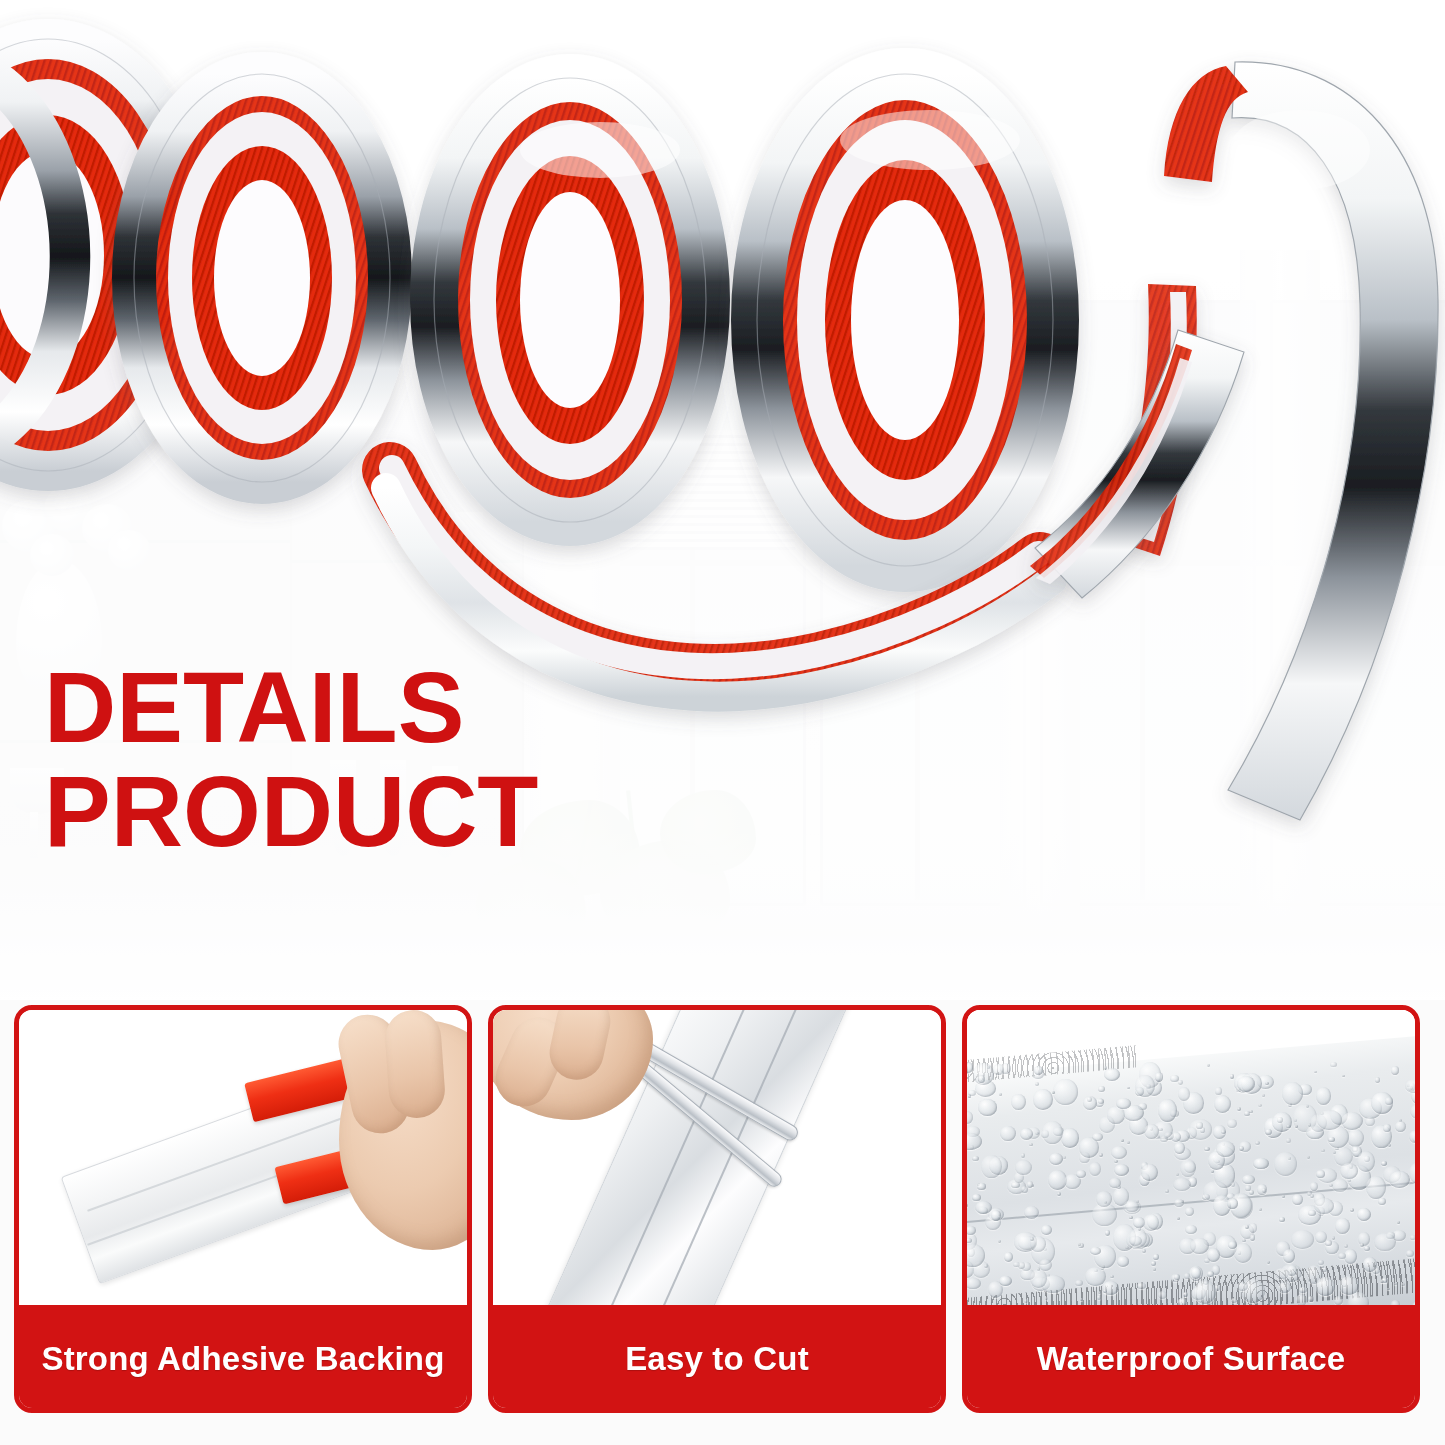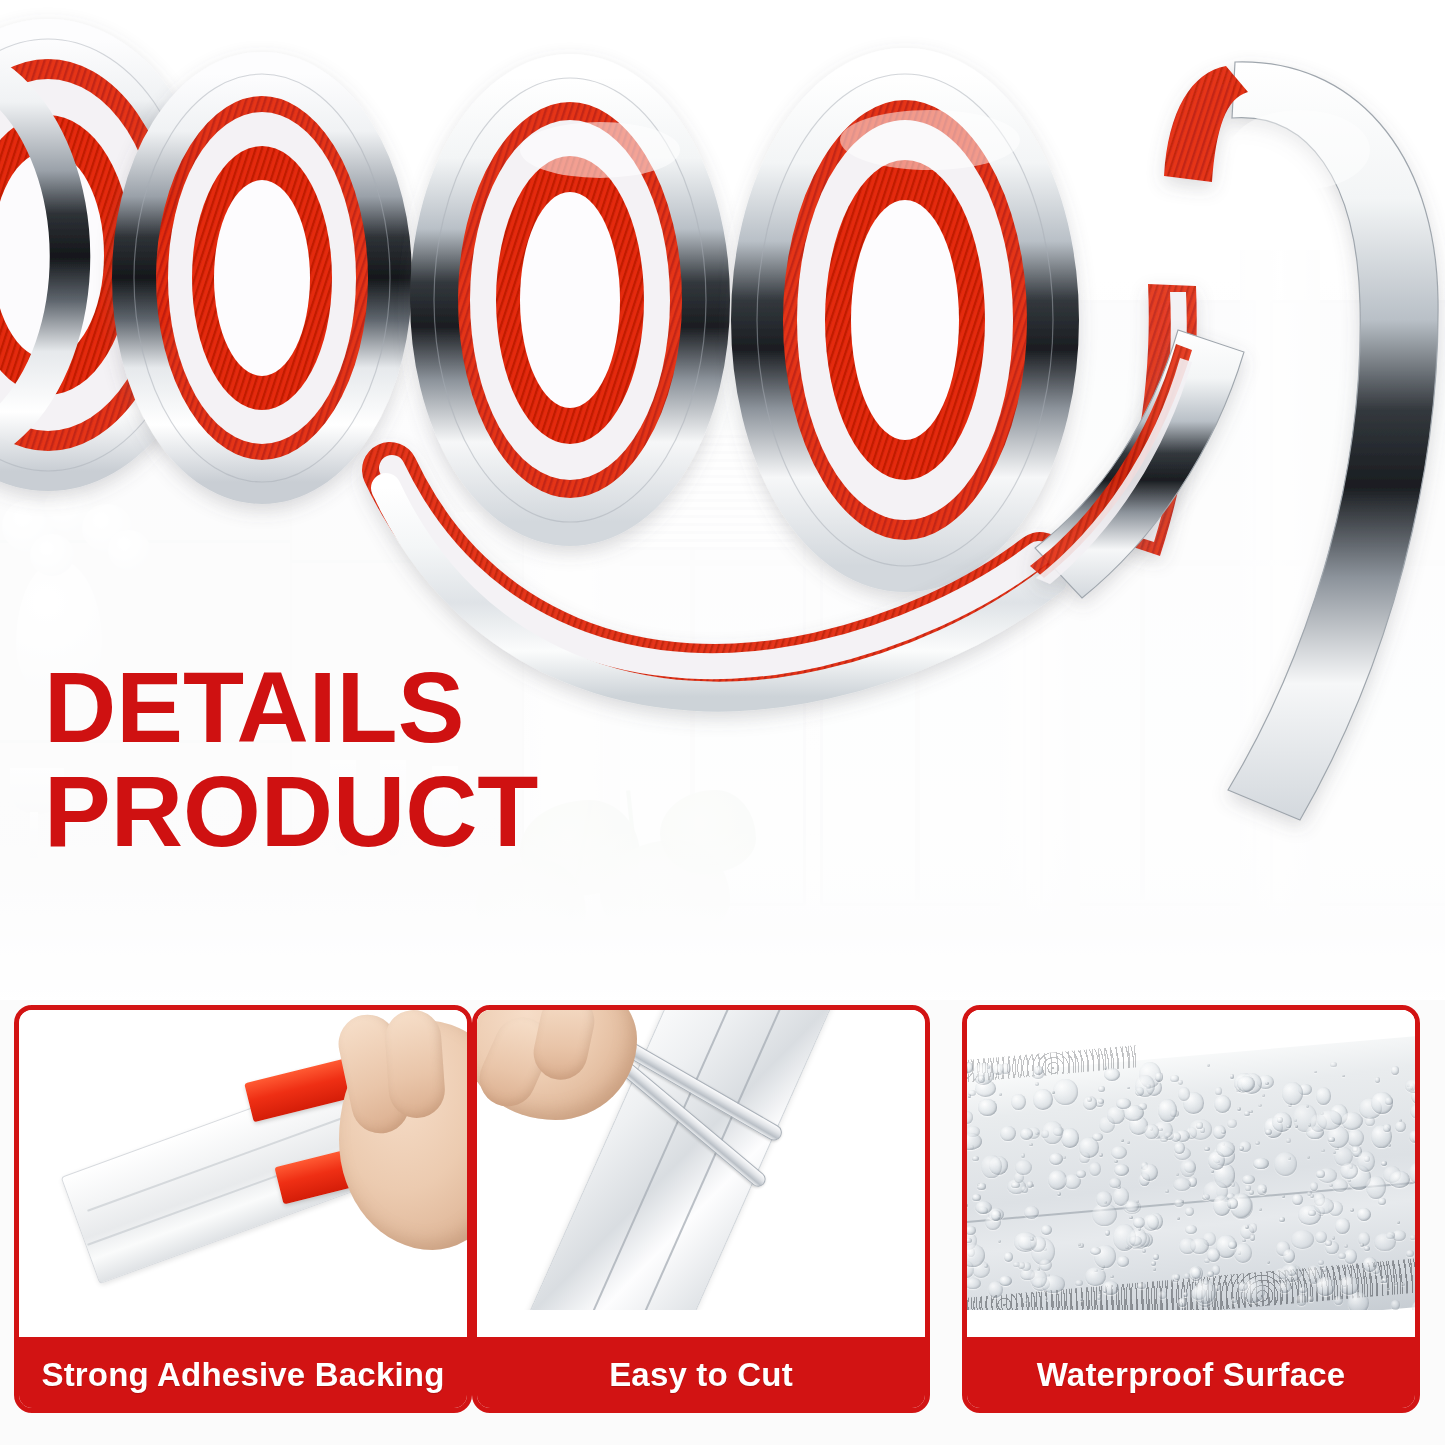--- a/index.html
+++ b/index.html
@@ -65,27 +65,27 @@
   .panels{position:absolute;left:0;top:1005px;width:1445px;height:412px;}
   .panel{
     position:absolute;top:0;width:458px;height:408px;
     border:5px solid #d21313;
     border-radius:18px;
     background:#ffffff;
     overflow:hidden;
     box-sizing:border-box;
   }
   .panel.p1{left:14px;}
-  .panel.p2{left:472px;}
+  .panel.p2{left:488px;}
   .panel.p3{left:962px;}
 
   .photo{position:absolute;left:0;top:0;right:0;height:300px;overflow:hidden;background:#ffffff;}
 
   .caption{
-    position:absolute;left:-5px;right:-5px;bottom:-5px;height:76px;
+    position:absolute;left:-5px;right:-5px;bottom:-5px;height:108px;
     background:#d21313;
     border-radius:0 0 18px 18px;
     display:flex;align-items:center;justify-content:center;
     color:#ffffff;font-size:33px;font-weight:bold;letter-spacing:.2px;
     text-shadow:0 1px 1px rgba(0,0,0,.18);
   }
 
   
   .p1art{position:absolute;inset:0;}
   .strip-body{

